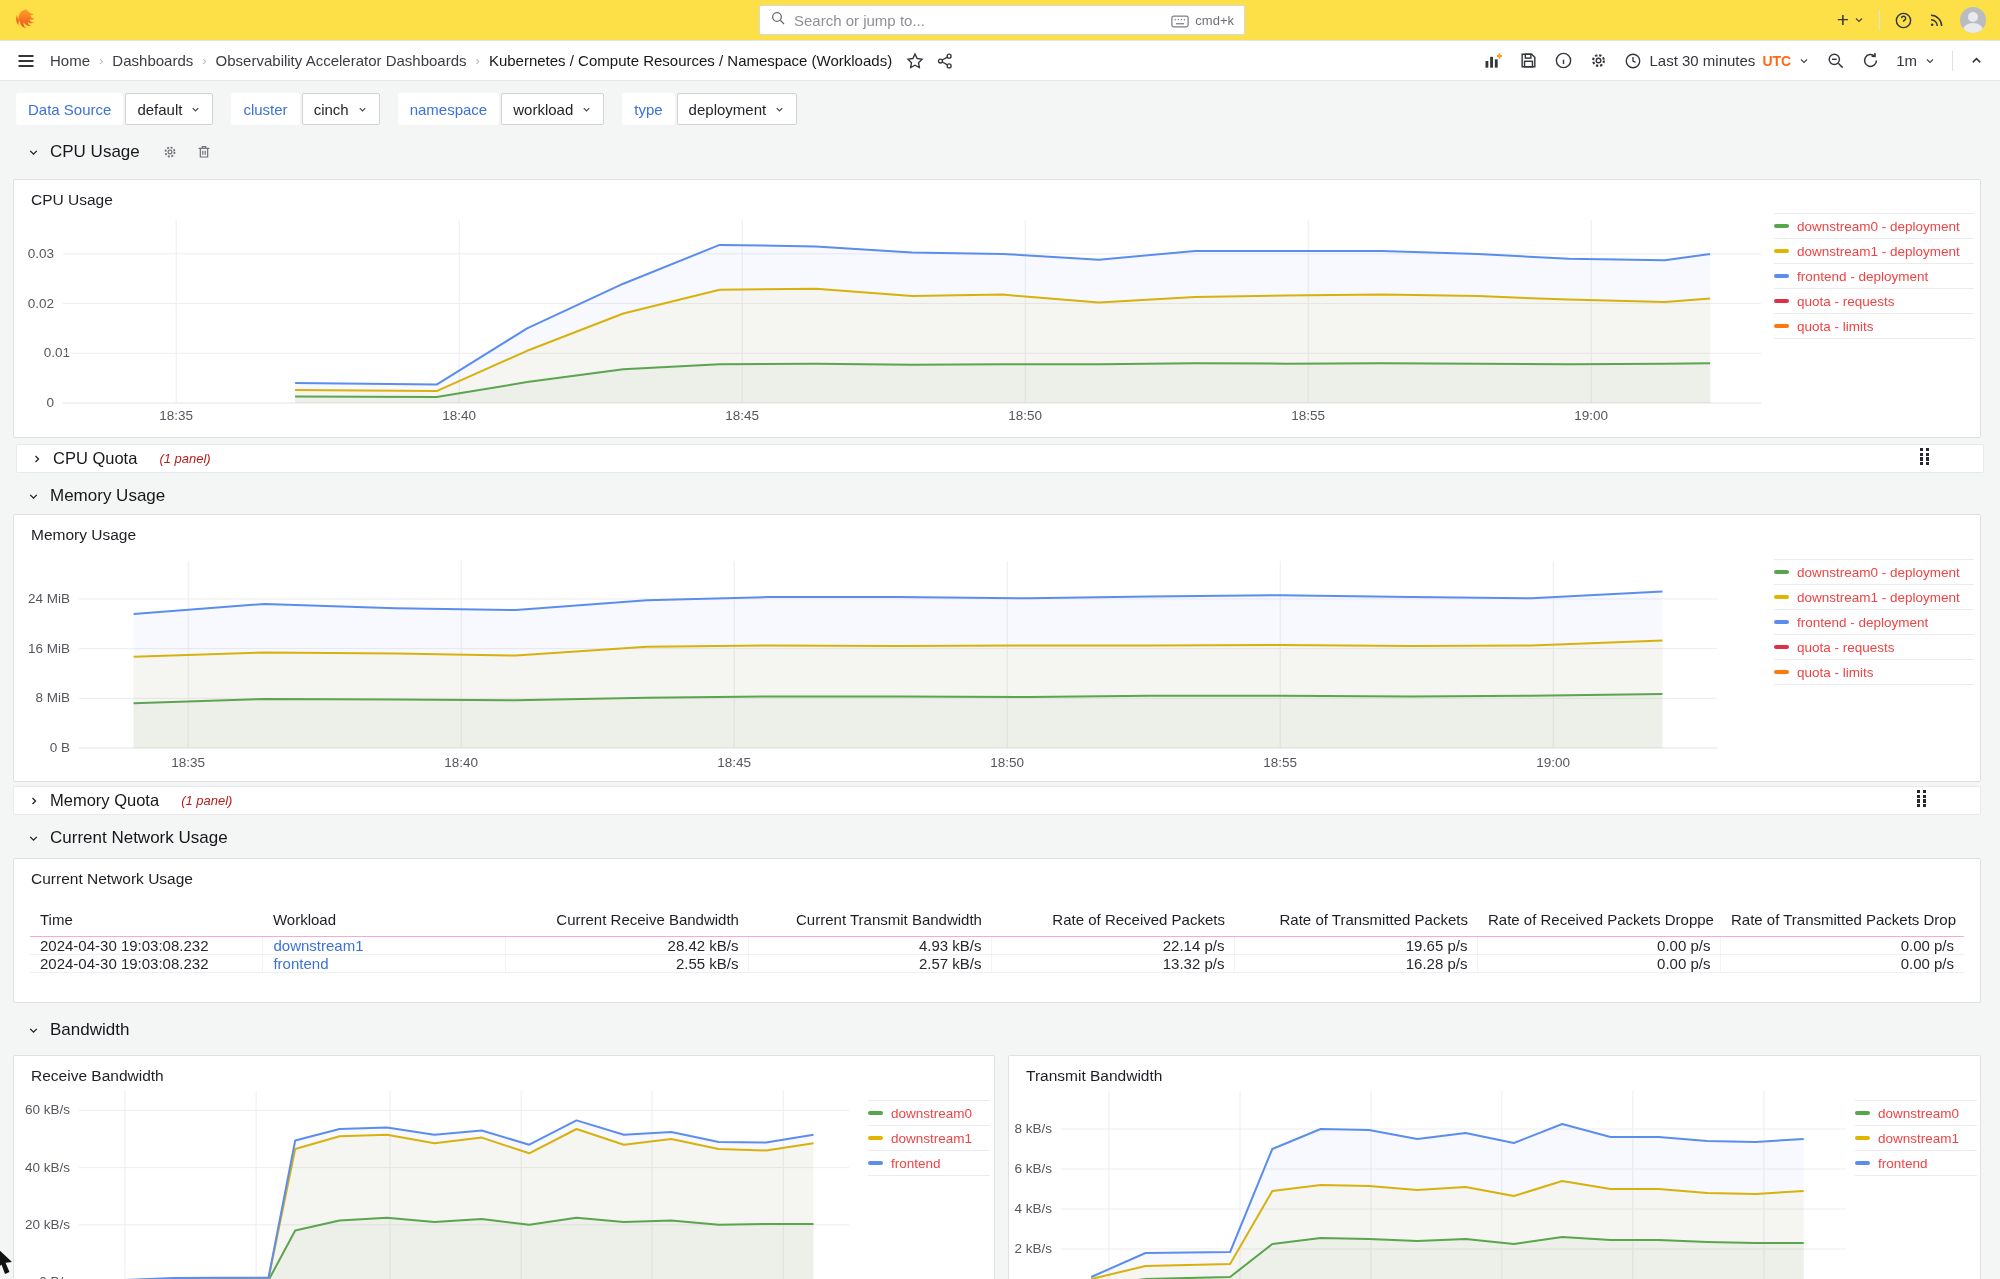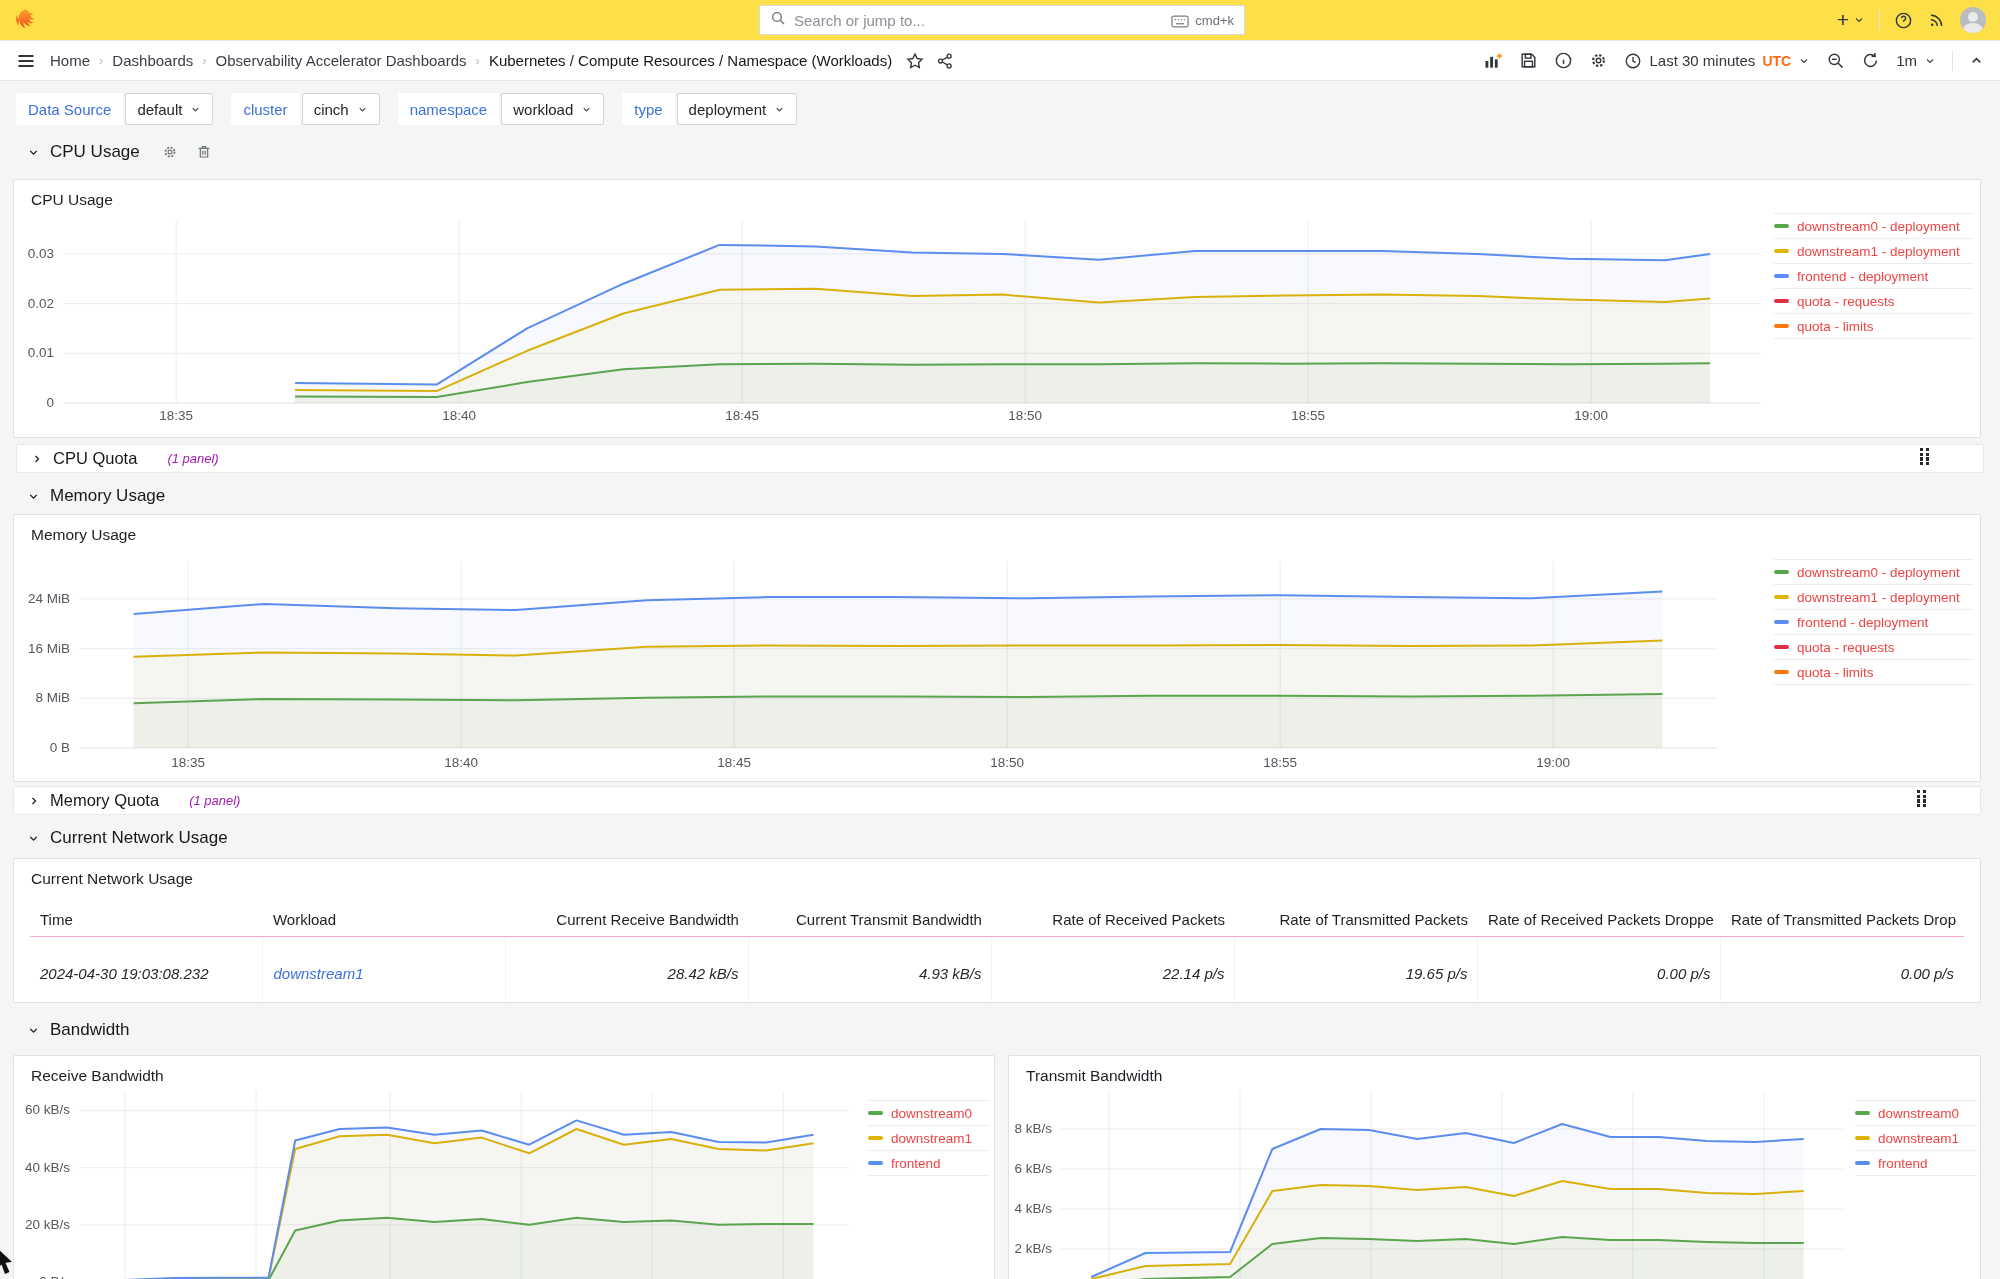--- a/index.html
+++ b/index.html
@@ -31,39 +31,39 @@
   .utc{color:#ff6a13;font-weight:700;font-size:14px;}
   
   #vars{left:16px;top:93px;display:flex;gap:18px;}
   .vargroup{display:flex;gap:2px;}
   .pill{height:32px;display:flex;align-items:center;padding:0 11px;background:#fff;border-radius:2px;
     font-size:15px;box-sizing:border-box;}
   .pill.lbl{color:#3d71d9;font-weight:500;border:1px solid #fff;cursor:pointer;}
   .pill.val{border:1px solid #d2d3d6;color:#23252a;gap:8px;cursor:pointer;}
   
   .section-head{display:flex;align-items:center;gap:10px;font-size:17px;font-weight:500;color:#17181c;cursor:pointer;}
-  .section-head .count{font-size:13px;font-style:italic;font-weight:400;color:#a21caf;margin-left:20px;}
+  .section-head .count{font-size:13px;font-style:italic;font-weight:400;color:#b91c1c;margin-left:12px;}
   .rowbar{background:#fff;border:1px solid #e8e9ea;border-radius:2px;display:flex;align-items:center;box-sizing:border-box;padding:0 14px;}
   .drag-handle{margin-left:auto;width:17px;height:21px;display:grid;grid-template-columns:6px 6px;grid-auto-rows:4.6px;gap:0;cursor:grab;}
   .drag-handle i{width:3.4px;height:3.4px;background:#26282d;}
   
   .panel{background:#fff;border:1px solid #e0e1e3;border-radius:2px;box-sizing:border-box;overflow:hidden;}
   .panel-title{position:absolute;left:17px;top:11px;font-size:15.5px;font-weight:500;color:#1d1f24;}
   .chart-root{position:absolute;inset:0;}
   .chart-root svg{position:absolute;left:0;top:0;}
   .ytick{position:absolute;text-align:right;font-size:13.5px;color:#55575e;}
   .xtick{position:absolute;text-align:center;font-size:13.5px;color:#55575e;}
   .legend{position:absolute;border-top:1px solid #ececee;}
   .legend-row{display:flex;align-items:center;gap:8px;height:24px;border-bottom:1px solid #ececee;
     font-size:13.5px;color:#ef4444;cursor:pointer;white-space:nowrap;overflow:hidden;}
   .legend-row .swatch{width:15px;height:4px;border-radius:2px;flex:0 0 auto;}
   
   #nettable{position:absolute;left:16px;right:16px;top:44px;border-collapse:collapse;table-layout:fixed;width:calc(100% - 32px);}
   #nettable th{font-size:15px;font-weight:500;color:#1d1f24;padding:8px 10px;border-bottom:1px solid #f9a8d4;}
-  #nettable td{font-size:15px;color:#26282d;padding:28px 10px;border-bottom:1px solid #eff0f1;border-right:1px solid #f3f3f4;font-style:italic;}
+  #nettable td{font-size:15px;color:#26282d;padding:0 10px;border-bottom:1px solid #eff0f1;border-right:1px solid #f3f3f4;}
   #nettable td:last-child{border-right:none;}
   #nettable .num{text-align:right;}
   #nettable a{color:#3d71d9;text-decoration:none;cursor:pointer;}
   
   #cursor{left:-3px;top:1249px;}
 </style>
 </head>
 <body>
 
 <div id="screen">
@@ -290,21 +290,21 @@
   <div class="abs panel" id="panel-cpu" style="left:13px;top:179px;width:1968px;height:259px;">
     <div class="panel-title">CPU Usage</div>
     <div class="chart-root">
         <div class="xtick" style="left: 122.2px; width: 80px; top: 228px;">18:35</div>
         <div class="xtick" style="left: 405.2px; width: 80px; top: 228px;">18:40</div>
         <div class="xtick" style="left: 688.2px; width: 80px; top: 228px;">18:45</div>
         <div class="xtick" style="left: 971.2px; width: 80px; top: 228px;">18:50</div>
         <div class="xtick" style="left: 1254.2px; width: 80px; top: 228px;">18:55</div>
         <div class="xtick" style="left: 1537.2px; width: 80px; top: 228px;">19:00</div>
         <div class="ytick" style="left: 0px; width: 40px; top: 215px;">0</div>
-        <div class="ytick" style="left: 0px; width: 40px; top: 165.287px;">0.01</div>
+        <div class="ytick" style="left: 16px; width: 40px; top: 165.287px;">0.01</div>
         <div class="ytick" style="left: 0px; width: 40px; top: 115.575px;">0.02</div>
         <div class="ytick" style="left: 0px; width: 40px; top: 65.8621px;">0.03</div>
         <svg width="1966" height="277">
           <line x1="162.2" x2="162.2" y1="40" y2="223" stroke="#ededef" stroke-width="1"></line>
           <line x1="445.2" x2="445.2" y1="40" y2="223" stroke="#ededef" stroke-width="1"></line>
           <line x1="728.2" x2="728.2" y1="40" y2="223" stroke="#ededef" stroke-width="1"></line>
           <line x1="1011.1999999999999" x2="1011.1999999999999" y1="40" y2="223" stroke="#ededef" stroke-width="1"></line>
           <line x1="1294.1999999999998" x2="1294.1999999999998" y1="40" y2="223" stroke="#ededef" stroke-width="1"></line>
           <line x1="1577.2" x2="1577.2" y1="40" y2="223" stroke="#ededef" stroke-width="1"></line>
           <line x1="49" x2="1747" y1="223" y2="223" stroke="#e3e4e6"></line>

